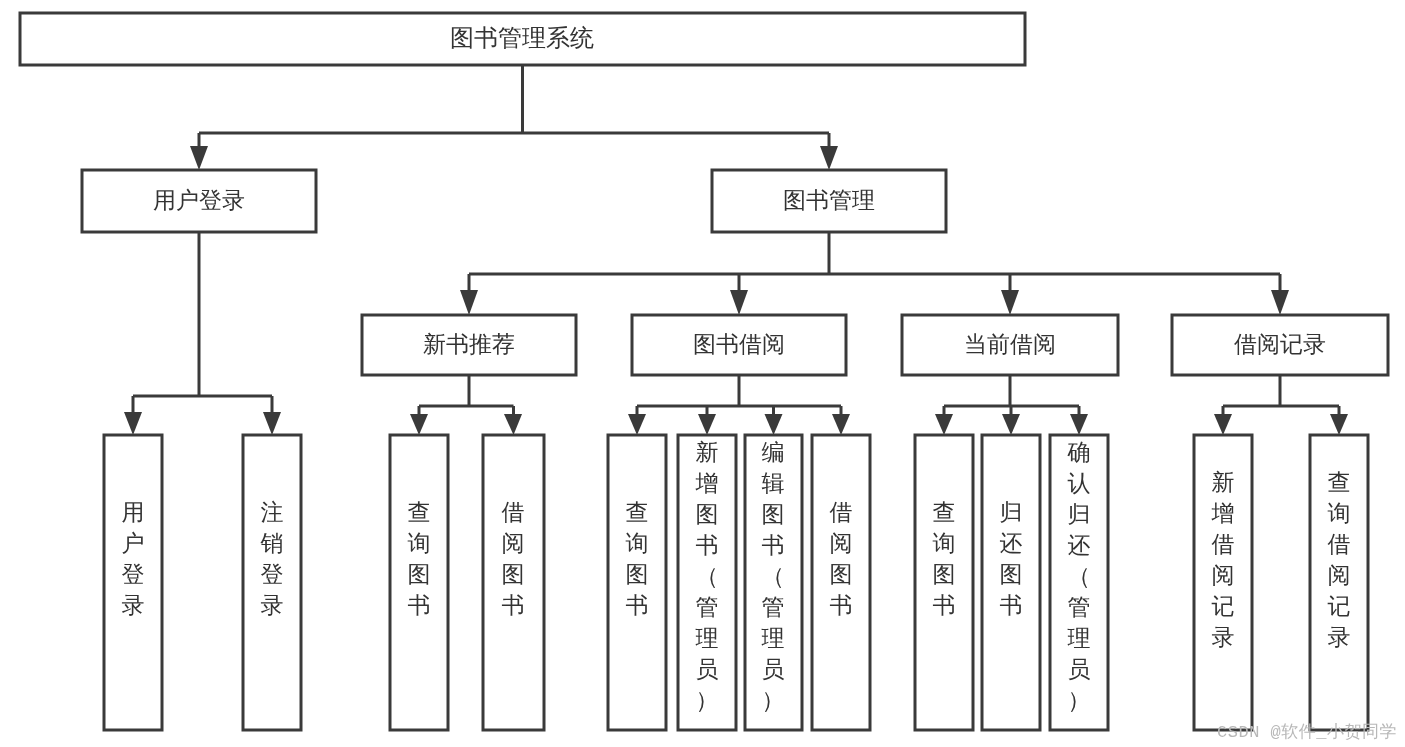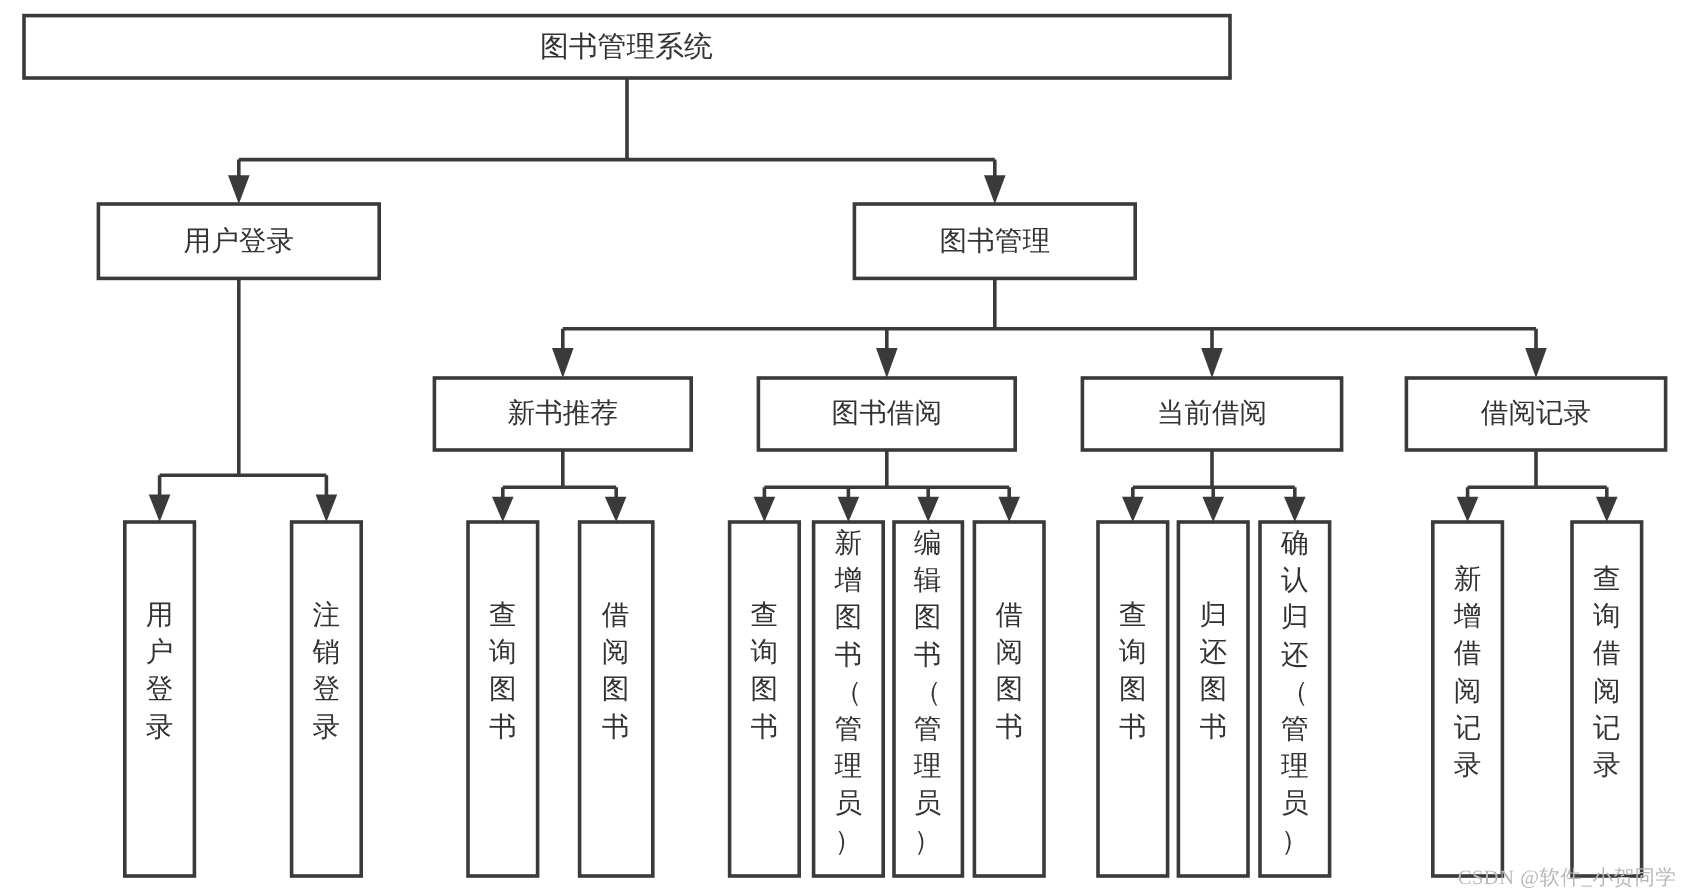--- a/index.html
+++ b/index.html
@@ -22,21 +22,21 @@
   .lbl-title{font-size:24px;}
   .vlbl{
     fill:#333333;
     font-family:"Liberation Sans","DejaVu Sans",sans-serif;
     font-size:23px;
     text-anchor:middle;
   }
   .watermark{
     position:absolute;
     right:8px;bottom:4px;
-    font-family:Liberation Serif, serif;
+    font-family:Liberation Mono, monospace;
     font-size:17px;
     color:#b8b8b8;
     letter-spacing:0.5px;
     white-space:nowrap;
     pointer-events:none;
   }
 </style>
 </head>
 <body>
 

